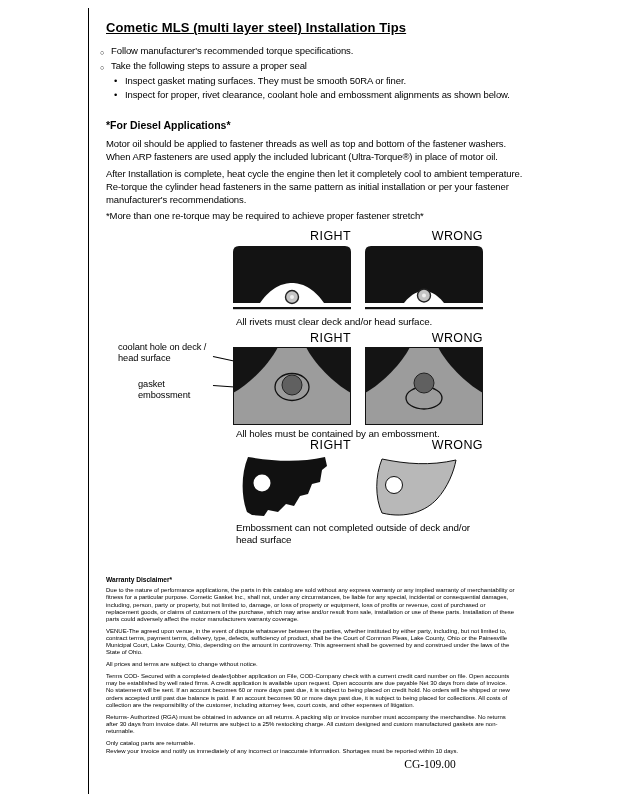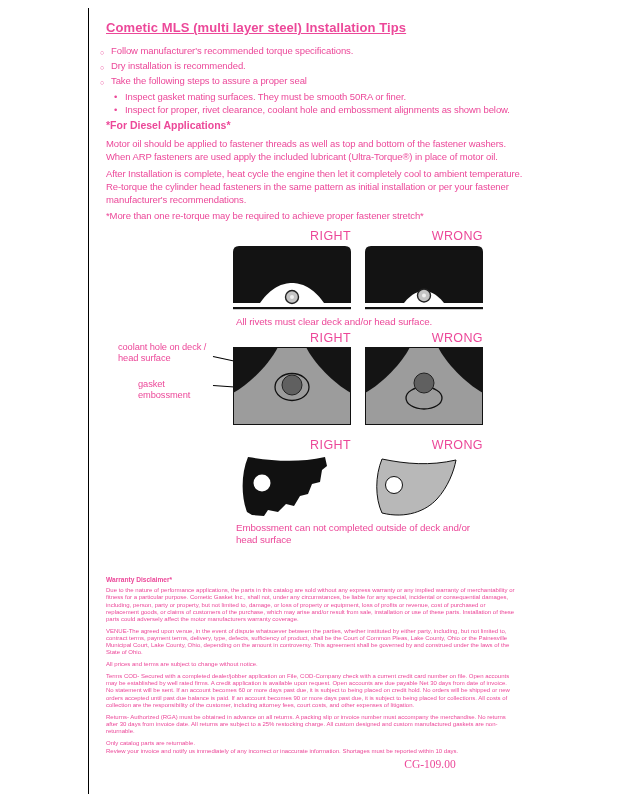--- a/index.html
+++ b/index.html
@@ -1,19 +1,19 @@
 <!DOCTYPE html>
 <html><head>
 <meta charset="utf-8">
 <style>
   * { margin:0; padding:0; box-sizing:border-box; }
   html,body { background:#ffffff; }
   .page {
     position:relative; width:618px; height:800px; background:#fff;
-    font-family:"Liberation Sans","DejaVu Sans",sans-serif; color:#ec4899; overflow:hidden;
+    font-family:"Liberation Sans","DejaVu Sans",sans-serif; color:#000000; overflow:hidden;
   }
   .abs { position:absolute; }
   .rule { width:1px; background:#000; }
   .title { font-size:13px; font-weight:bold; text-decoration:underline; letter-spacing:.1px; white-space:nowrap; }
   .tips { font-size:9.5px; line-height:13.2px; letter-spacing:-.1px; }
   .tip { display:flex; }
   .marker { flex:none; width:11px; }
   .marker.o { font-size:7px; padding-top:2px; }
   .marker.dot { font-size:9.5px; }
   .sub { margin-left:14px; }
@@ -36,24 +36,20 @@
 <div class="page">
 
   <div class="abs rule" style="left:88px; top:8px; height:786px;"></div>
 
   <div class="abs title" style="left:106px; top:20px;">Cometic MLS (multi layer steel) Installation Tips</div>
 
   <div class="abs tips" style="left:100px; top:44px; width:490px;">
     <div class="tip">
       <span class="marker o">○</span>
       <span>Follow manufacturer's recommended torque specifications.</span>
-    </div>
-    <div class="tip">
-      <span class="marker o">○</span>
-      <span>Dry installation is recommended.</span>
     </div>
     <div class="tip">
       <span class="marker o">○</span>
       <span>Take the following steps to assure a proper seal</span>
     </div>
     <div class="tip sub">
       <span class="marker dot">•</span>
       <span>Inspect gasket mating surfaces.  They must be smooth 50RA or finer.</span>
     </div>
     <div class="tip sub">
@@ -109,20 +105,21 @@
   </div>
   <div class="abs fig" style="left:365px; top:347px;">
     <svg width="118" height="78" viewBox="0 0 118 78">
       <rect x="0.5" y="0.5" width="117" height="77" fill="#9c9c9c" stroke="#111" stroke-width="1"></rect>
       <path d="M0,0 L45,0 C37,16 18,36 0,46 Z" fill="#141414"></path>
       <path d="M118,0 L73,0 C81,16 100,36 118,46 Z" fill="#141414"></path>
       <ellipse cx="59" cy="51" rx="18" ry="11" fill="none" stroke="#111" stroke-width="1.3"></ellipse>
       <circle cx="59" cy="36" r="10" fill="#606060" stroke="#222" stroke-width="1"></circle>
     </svg>
   </div>
+  <div class="abs caption" style="left:236px; top:428px;">All holes must be contained by an embossment.</div>
 
   <div class="abs fig-label" style="left:233px; top:438px;">RIGHT</div>
   <div class="abs fig-label" style="left:365px; top:438px;">WRONG</div>
 
   <div class="abs fig" style="left:233px; top:454px;">
     <svg width="118" height="64" viewBox="0 0 118 64">
       <path d="M15,3 C8,20 8,42 14,58 L19,61 L31,62 L35,56 L45,58 L53,50 L61,52 L67,42 L75,40 L79,30 L87,28 L89,16 L94,12 L92,3 C65,9 40,7 15,3 Z" fill="#111"></path>
       <circle cx="29" cy="29" r="8.5" fill="#ffffff"></circle>
     </svg>
   </div>

